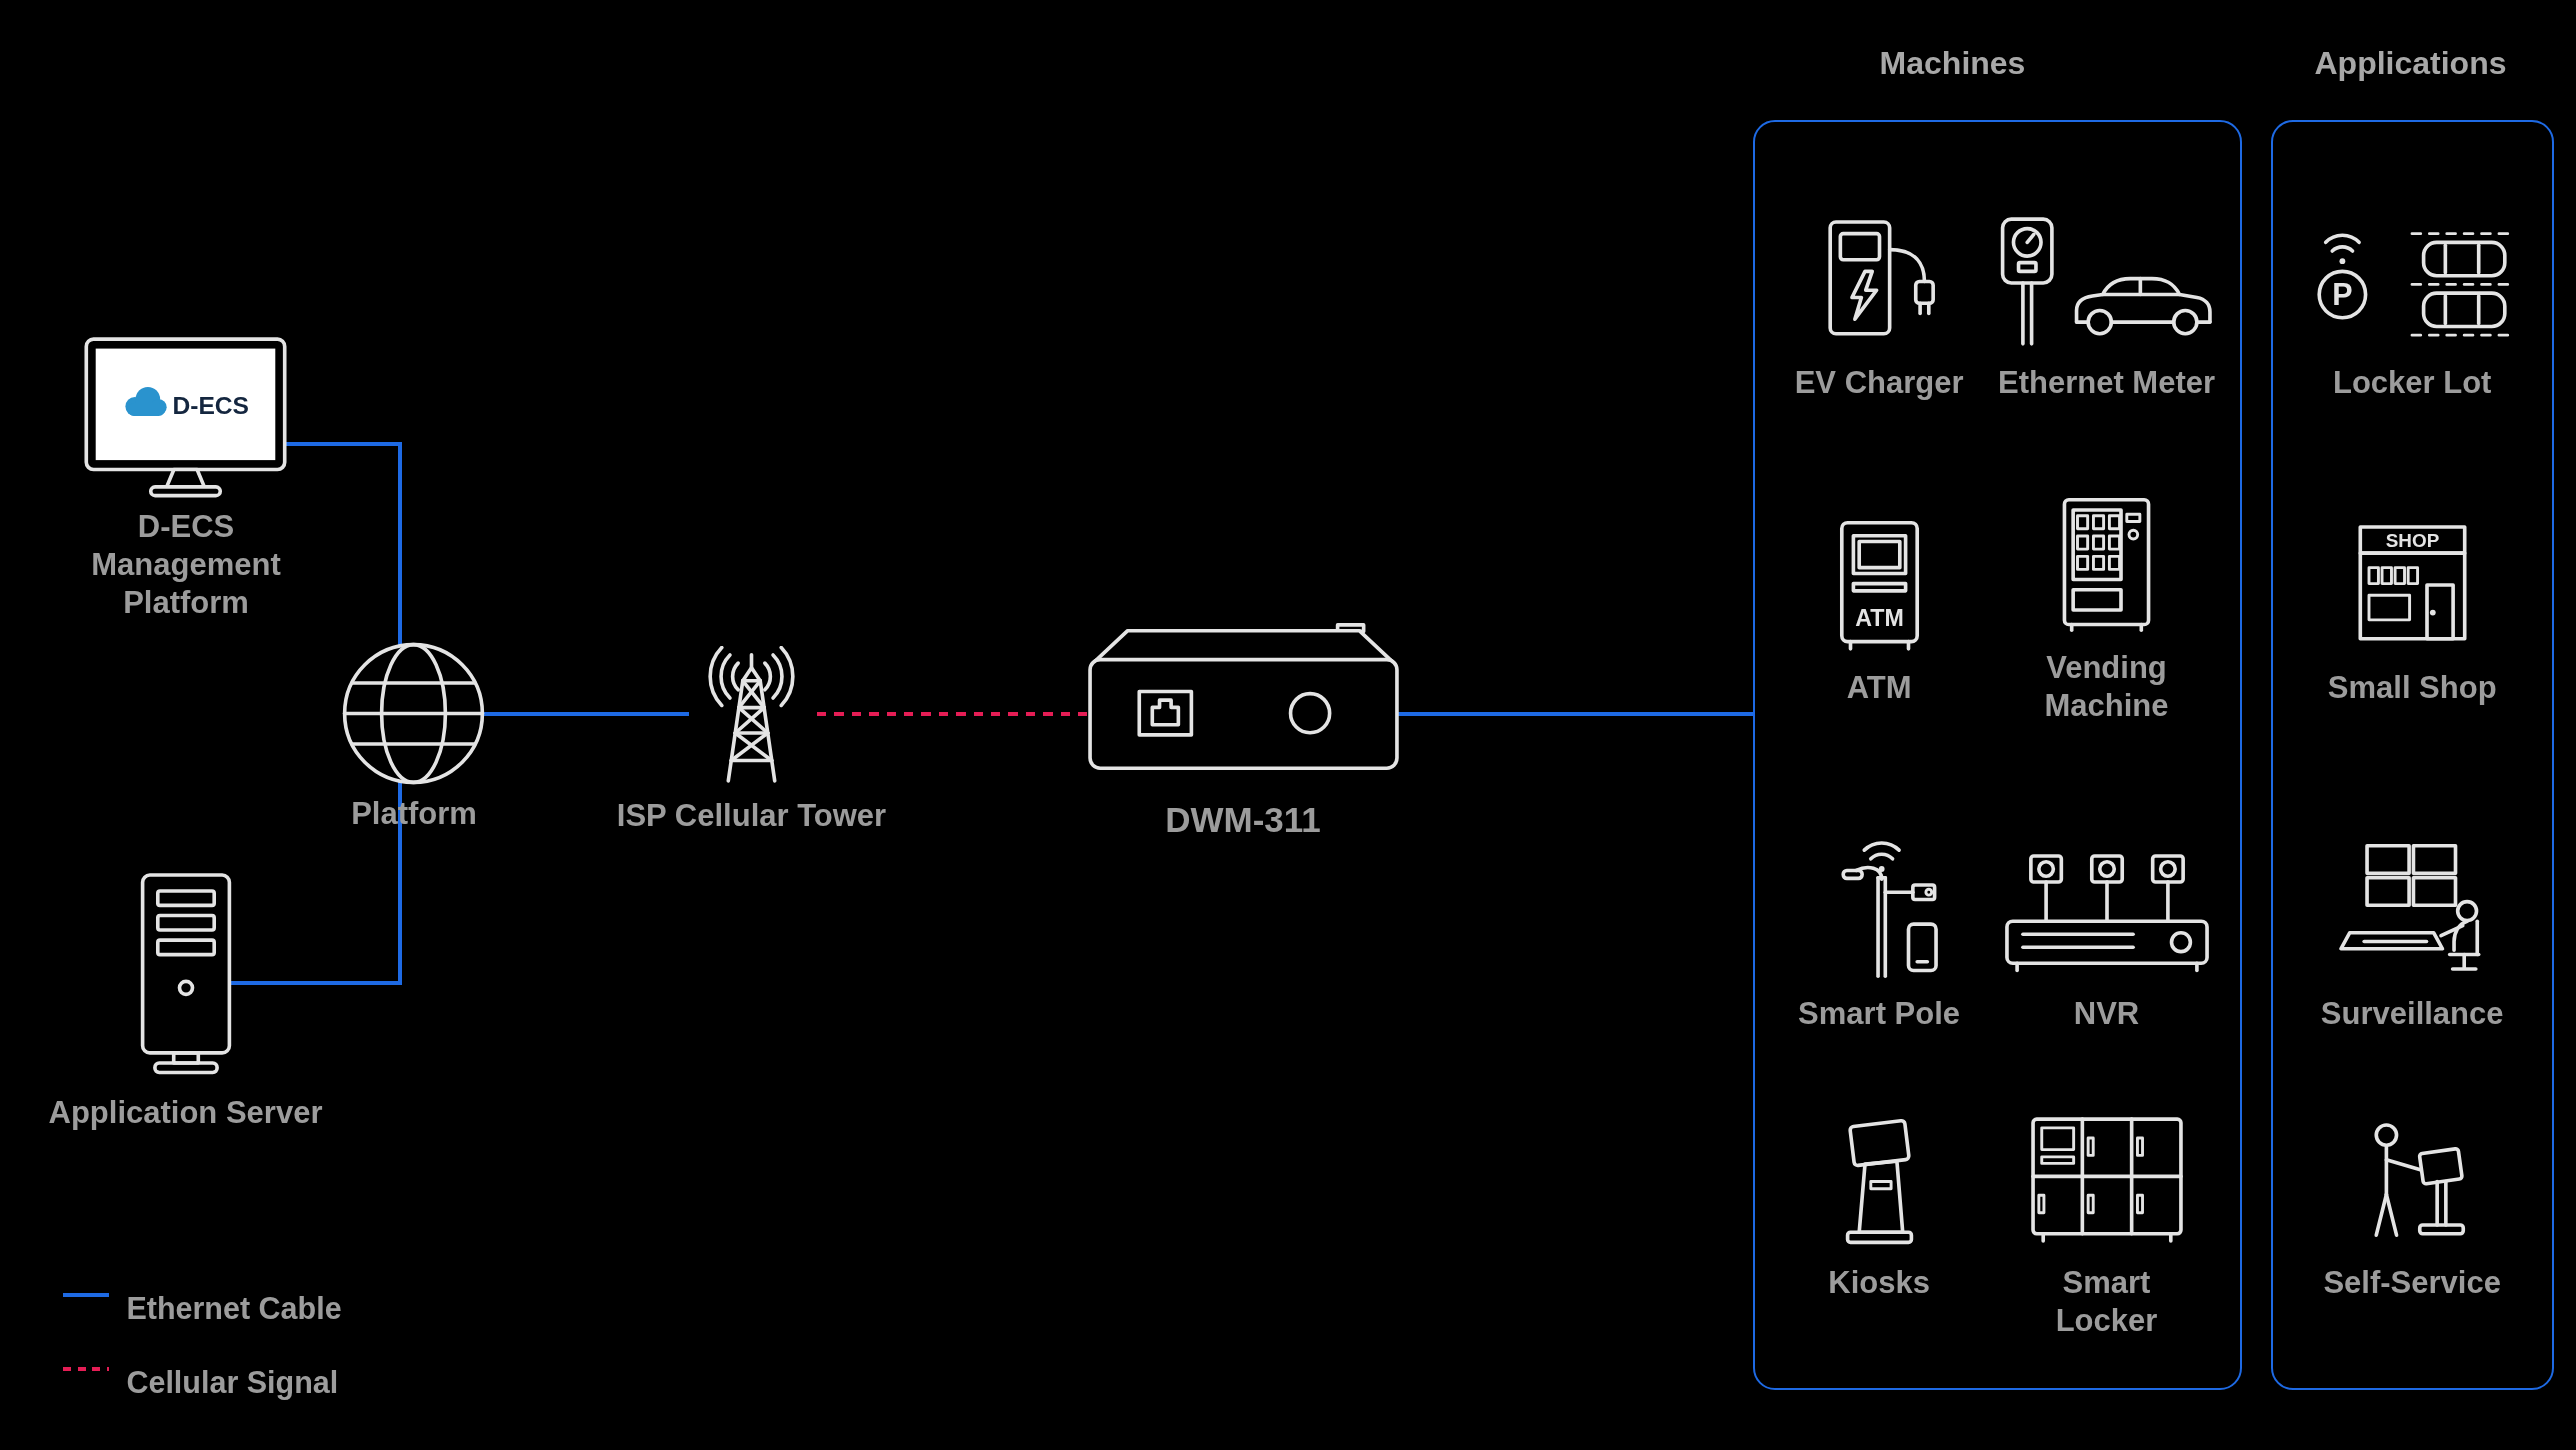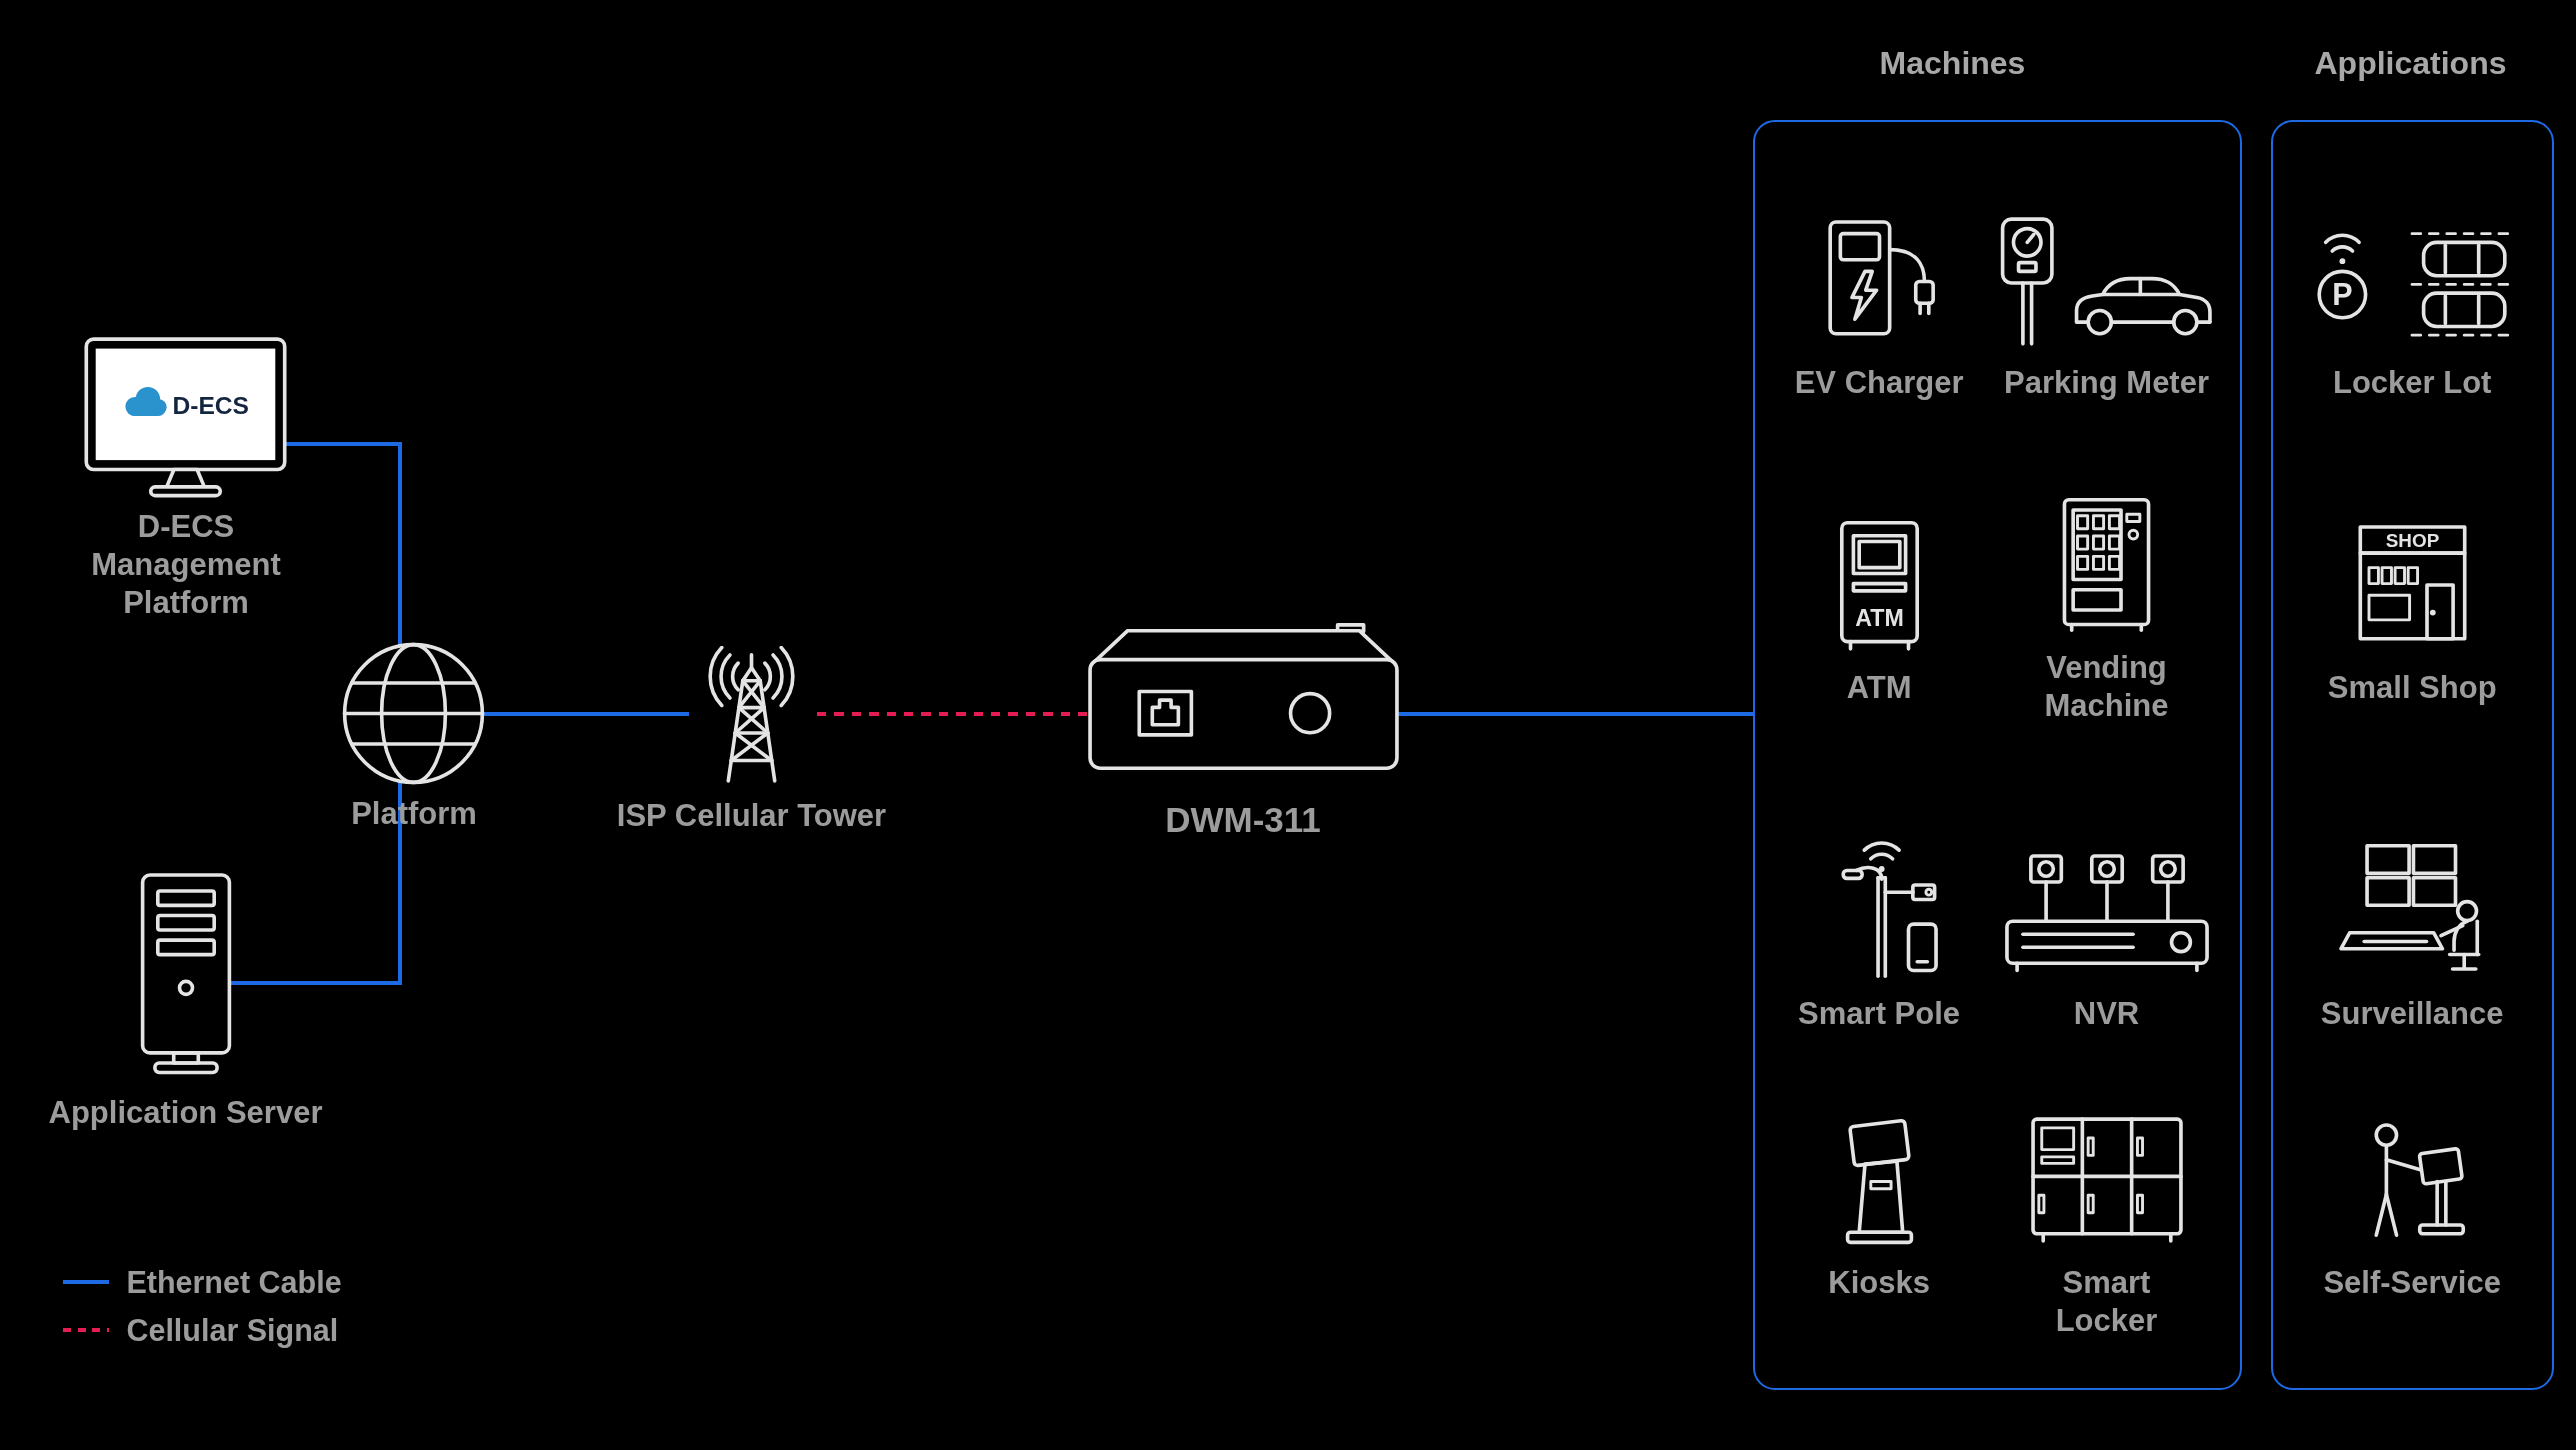--- a/index.html
+++ b/index.html
@@ -31,21 +31,21 @@
   .ic .ft{fill:var(--icon);stroke:none;font-family:"Liberation Sans",sans-serif;font-weight:bold;}
   .ic .fd{fill:var(--logo-dark);stroke:none;font-family:"Liberation Sans",sans-serif;font-weight:bold;}
   .ic .dash{stroke-dasharray:12 12;}
   .ic .thin{stroke-width:4;}
   
   #legend{position:absolute;left:63px;top:1267px;z-index:3;}
   .lrow{display:flex;align-items:center;margin-bottom:17.4px;}
   .lsample{width:46px;height:3.6px;margin-right:17.4px;}
   .lsample.solid{background:var(--blue);}
   .lsample.dashed{background:repeating-linear-gradient(to right,var(--red) 0 8px,transparent 8px 14.5px);}
-  .llabel{font-weight:bold;font-size:30.5px;color:var(--label);line-height:1;}
+  .llabel{font-weight:bold;font-size:30.5px;color:var(--label);line-height:1;margin-top:26px;}
 </style>
 </head>
 <body>
 
 <div id="canvas">
 
   <div class="line" style="left:285px;top:442px;width:116px;height:3.6px"></div>
   <div class="line" style="left:398px;top:442px;width:3.6px;height:543px"></div>
   <div class="line" style="left:229px;top:981px;width:172px;height:3.6px"></div>
   <div class="line" style="left:482px;top:712px;width:207px;height:3.6px"></div>
@@ -162,21 +162,21 @@
           <path d="M118 156 V140 C118 128 126 122 140 120 L154 118 C162 102 176 96 192 96 L222 96 C240 96 252 102 260 118 L284 122 C296 124 302 132 302 142 V156"></path>
           <path d="M154 118 L260 118"></path>
           <path d="M206 96 V118"></path>
           <circle cx="150" cy="156" r="16"></circle>
           <circle cx="268" cy="156" r="16"></circle>
           <path d="M118 156 H134"></path>
           <path d="M166 156 H252"></path>
           <path d="M284 156 H302"></path>
         </svg>
       </div>
-      <div class="clabel">Parking Meter</div>
+      <div class="clabel">Ethernet Meter</div>
     </div>
 
     <div class="cell" style="left:11.6px;top:381px;width:225px">
       <div class="iconbox">
         <svg class="ic" width="145" height="145" viewBox="0 0 200 200">
           <rect x="48" y="12" width="104" height="164" rx="8"></rect>
           <rect x="64" y="30" width="72" height="52"></rect>
           <rect x="72" y="38" width="56" height="36"></rect>
           <rect x="64" y="96" width="72" height="10"></rect>
           <text class="ft" x="100" y="154" font-size="32" text-anchor="middle">ATM</text>

